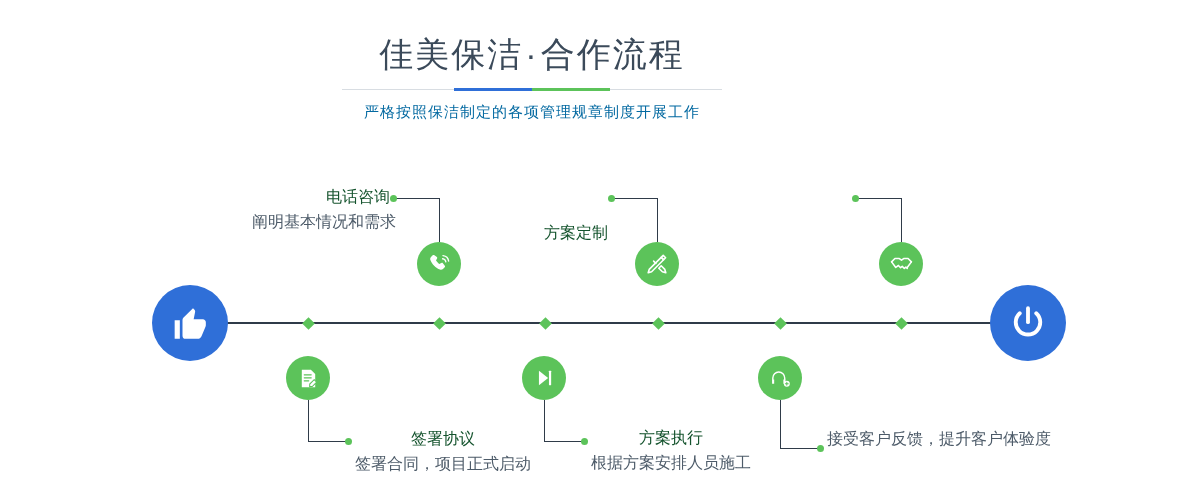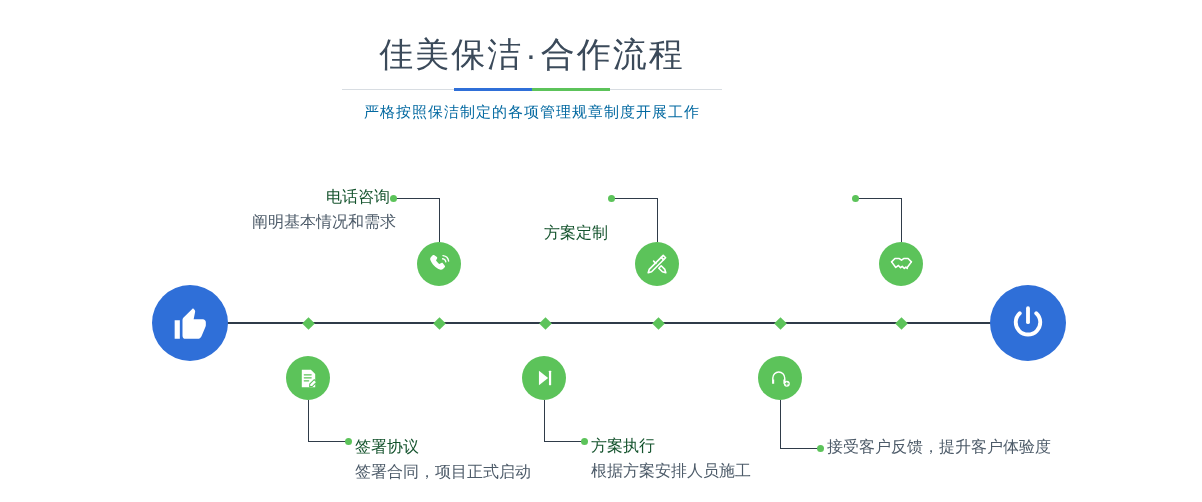--- a/index.html
+++ b/index.html
@@ -151,21 +151,21 @@
     color: #14532d;
     line-height: 22px;
   }
   .label .lab-desc {
     font-size: 16px;
     color: #4d5b69;
     line-height: 20px;
     margin-top: 4px;
   }
   .label.above { text-align: left; }
-  .label.below { text-align: left; margin-top: 8px; }
+  .label.below { text-align: center; }
 </style>
 </head>
 <body>
 
 <div id="canvas">
 
   <div class="header">
     <div class="title">
       <span>佳美保洁</span><span class="dot">·</span><span>合作流程</span>
     </div>

